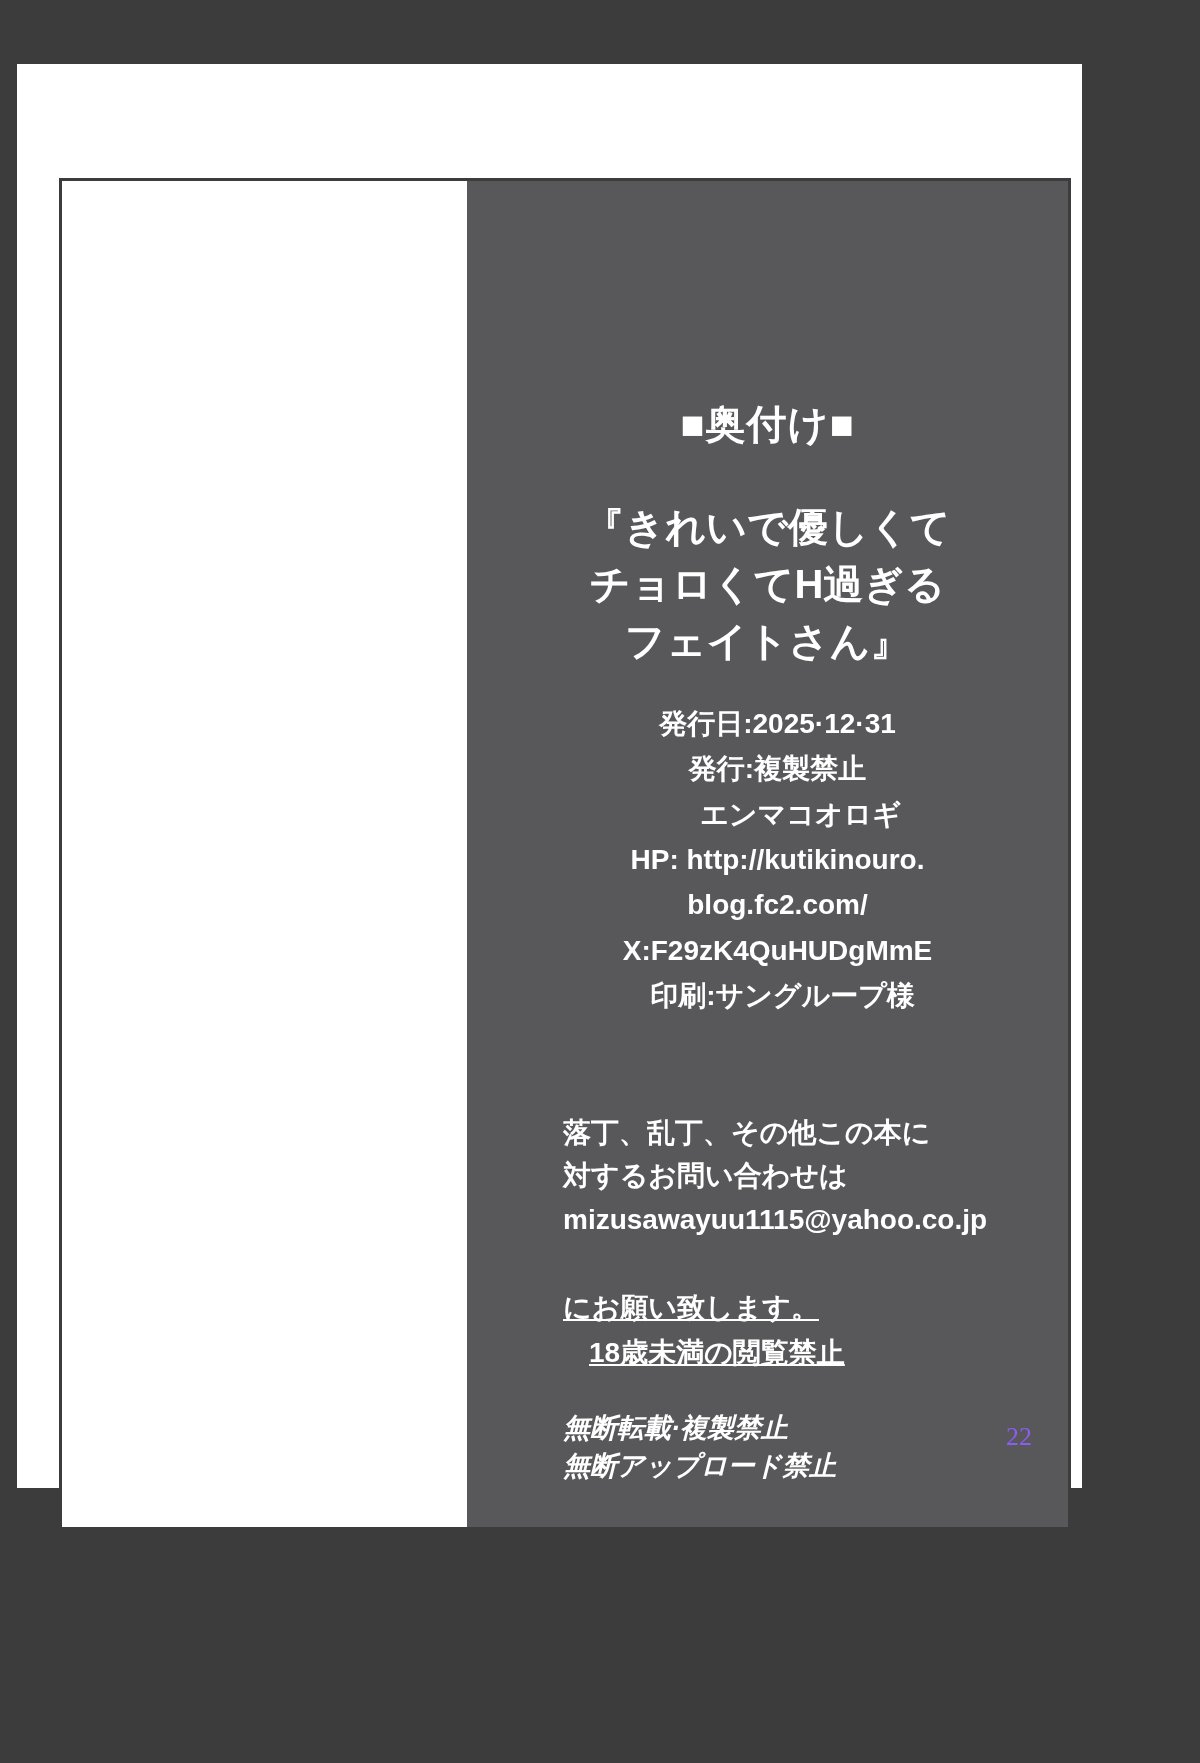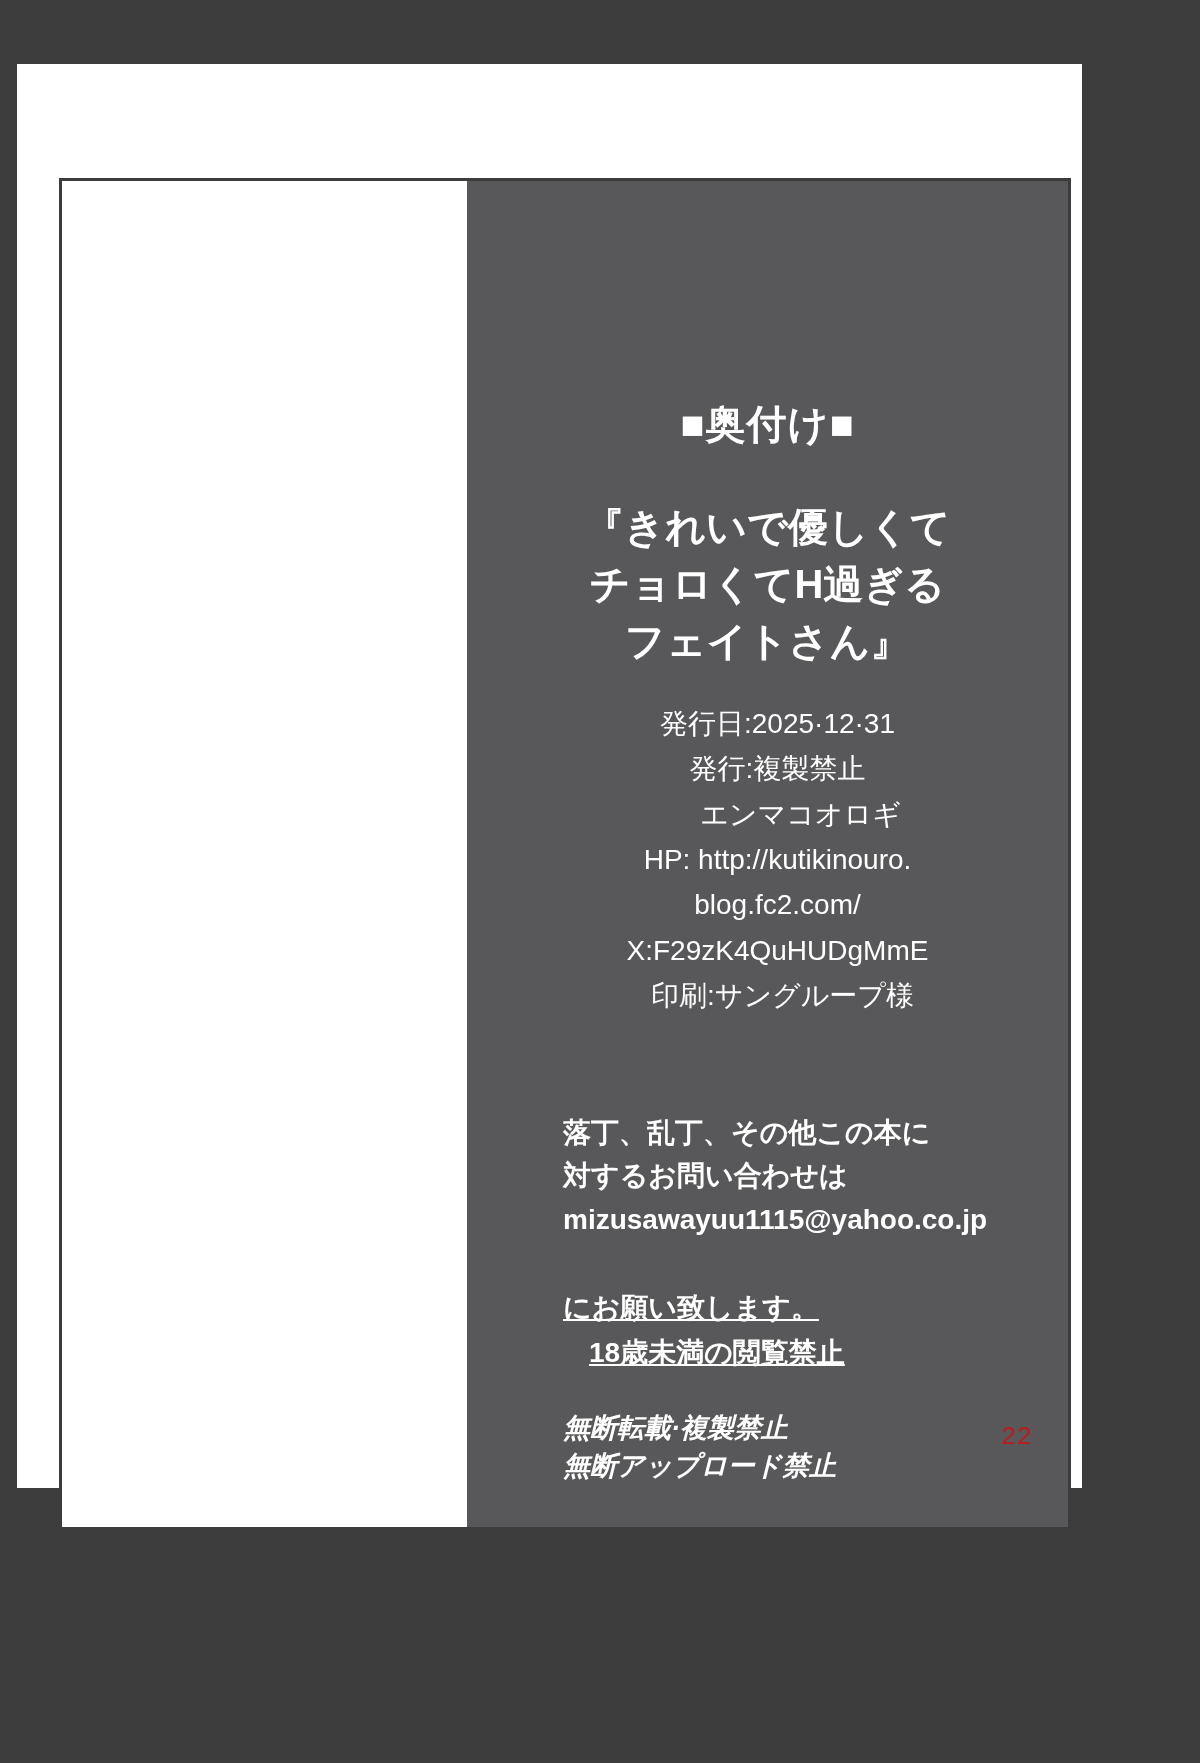--- a/index.html
+++ b/index.html
@@ -98,21 +98,21 @@
     white-space: pre-line;
   }
 
   .pub-block {
     position: absolute;
     top: 520px;
     left: 0;
     right: 4px;
     text-align: center;
     font-size: 28px;
-    font-weight: normal;
+    font-weight: bold;
     line-height: 1.62;
     margin-left: 24px;
   }
   .pub-block div {
     white-space: nowrap;
   }
   .pub-indent-1 { padding-left: 10px; }
   .pub-indent-2 { padding-left: 46px; }
 
   .contact-block {
@@ -154,22 +154,22 @@
     text-align: left;
   }
   .notice-block div { white-space: nowrap; font-style: italic; }
 
   
   .page-number {
     position: absolute;
     right: 50px;
     bottom: 36px;
     font-size: 26px;
-    color: #b91c1c;
-    font-family: Liberation Mono, monospace;
+    color: #8b5cf6;
+    font-family: Liberation Serif, serif;
   }
 </style>
 </head>
 <body>
 
 <div class="page">
   <div class="paper">
 
     <div class="frame">
 

